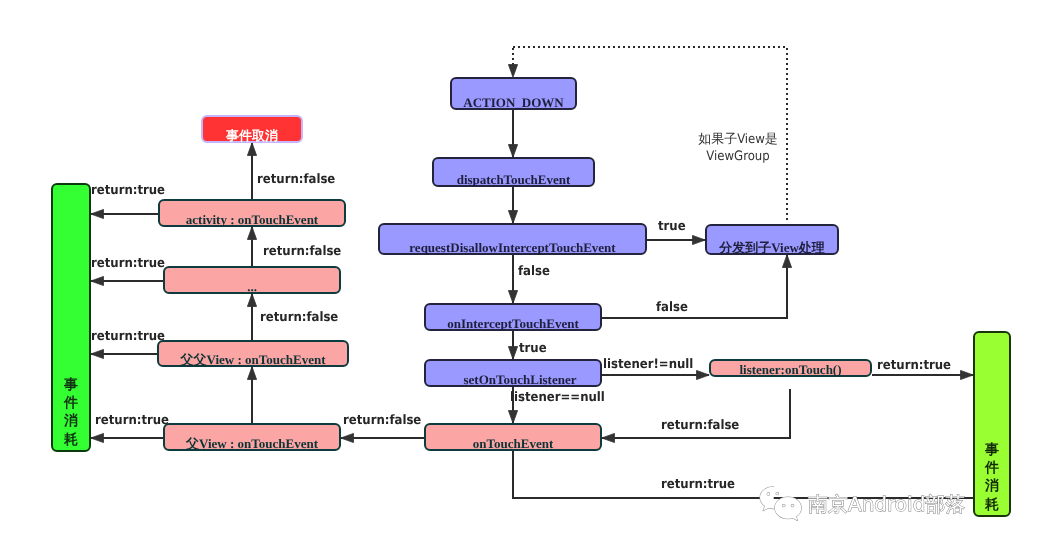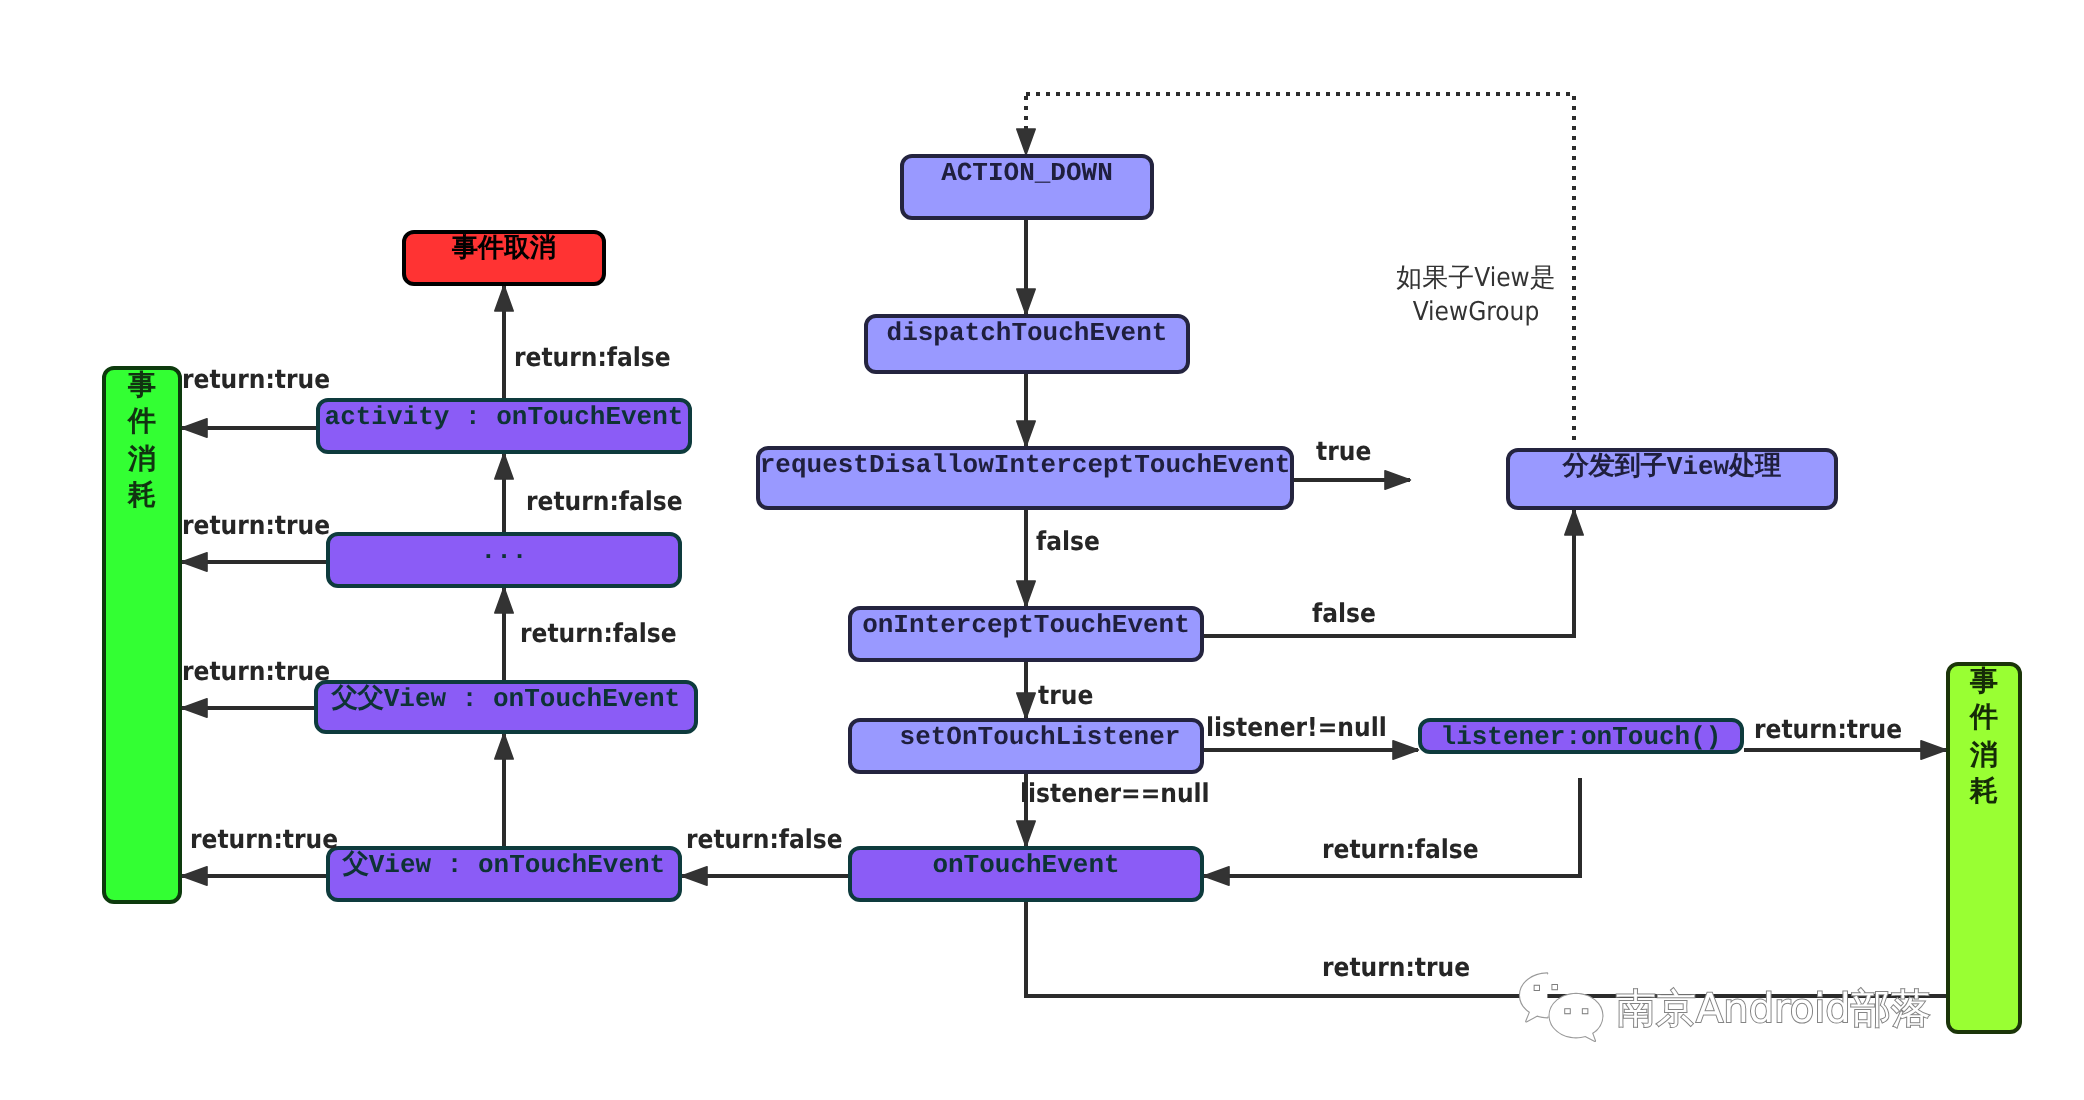--- a/index.html
+++ b/index.html
@@ -1,28 +1,28 @@
 <!DOCTYPE html>
 <html><head>
 <meta charset="utf-8">
 <title>Android Touch Event Dispatch Flowchart</title>
 <style>
   html,body{margin:0;padding:0;background:#ffffff;}
   body{width:1042px;height:550px;overflow:hidden;
        font-family:"DejaVu Sans",sans-serif;-webkit-font-smoothing:antialiased;text-rendering:geometricPrecision;}
   #stage{position:relative;width:1042px;height:550px;background:#ffffff;}
   svg.layer{position:absolute;left:0;top:0;width:1042px;height:550px;pointer-events:none;}
-  .node{position:absolute;box-sizing:border-box;display:flex;align-items:flex-start;
+  .node{position:absolute;box-sizing:border-box;display:flex;align-items:flex-end;
         justify-content:center;border-radius:6px;font-weight:bold;font-size:13px;
-        font-family:Liberation Mono, monospace;font-stretch:condensed;
+        font-family:Liberation Serif, serif;font-stretch:condensed;
         line-height:1;white-space:nowrap;}
   .node > span{position:relative;top:1px;}
   .node.purple{background:#9999ff;border:2px solid #24243f;color:#1f1f3d;}
-  .node.cyan{background:#8b5cf6;border:2px solid #0e3b3d;color:#0e3335;}
-  .node.red{background:#ff3333;border:2px solid #000000;color:#000000;}
+  .node.cyan{background:#fca5a5;border:2px solid #0e3b3d;color:#0e3335;}
+  .node.red{background:#ff3333;border:2px solid #c4b5fd;color:#ffffff;}
   .node.greenL{background:#33ff33;border:2px solid #0d3a0d;color:#113311;}
   .node.greenR{background:#99ff33;border:2px solid #1b3509;color:#152b07;}
   .vtext{display:flex;flex-direction:column;align-items:center;justify-content:center;
          font-size:14px;}
   .vtext span{display:block;line-height:18.3px;}
   .elabel{position:absolute;font-weight:bold;font-size:13px;color:#262626;
           font-family:"DejaVu Sans",sans-serif;font-stretch:condensed;
           line-height:1;white-space:nowrap;}
   .note{position:absolute;font-size:13px;color:#333;line-height:17px;
         text-align:center;white-space:nowrap;
@@ -81,21 +81,21 @@
       </div>
       <div class="node purple" style="left: 424px; top: 303px; width: 178px; height: 28px;">
         <span>onInterceptTouchEvent</span>
       </div>
       <div class="node purple" style="left: 424px; top: 359px; width: 178px; height: 28px; padding-left: 14px;">
         <span>setOnTouchListener</span>
       </div>
       <div class="node cyan" style="left: 424px; top: 423px; width: 178px; height: 28px;">
         <span>onTouchEvent</span>
       </div>
-      <div class="node purple" style="left: 705px; top: 224px; width: 166px; height: 31px; margin-left: 48px;">
+      <div class="node purple" style="left: 705px; top: 224px; width: 134px; height: 31px;">
         <span>分发到子View处理</span>
       </div>
       <div class="node cyan" style="left: 709px; top: 359px; width: 163px; height: 18px;">
         <span>listener:onTouch()</span>
       </div>
       <div class="node red" style="left: 201px; top: 115px; width: 102px; height: 28px;">
         <span>事件取消</span>
       </div>
       <div class="node cyan" style="left: 158px; top: 199px; width: 188px; height: 28px;">
         <span>activity : onTouchEvent</span>

